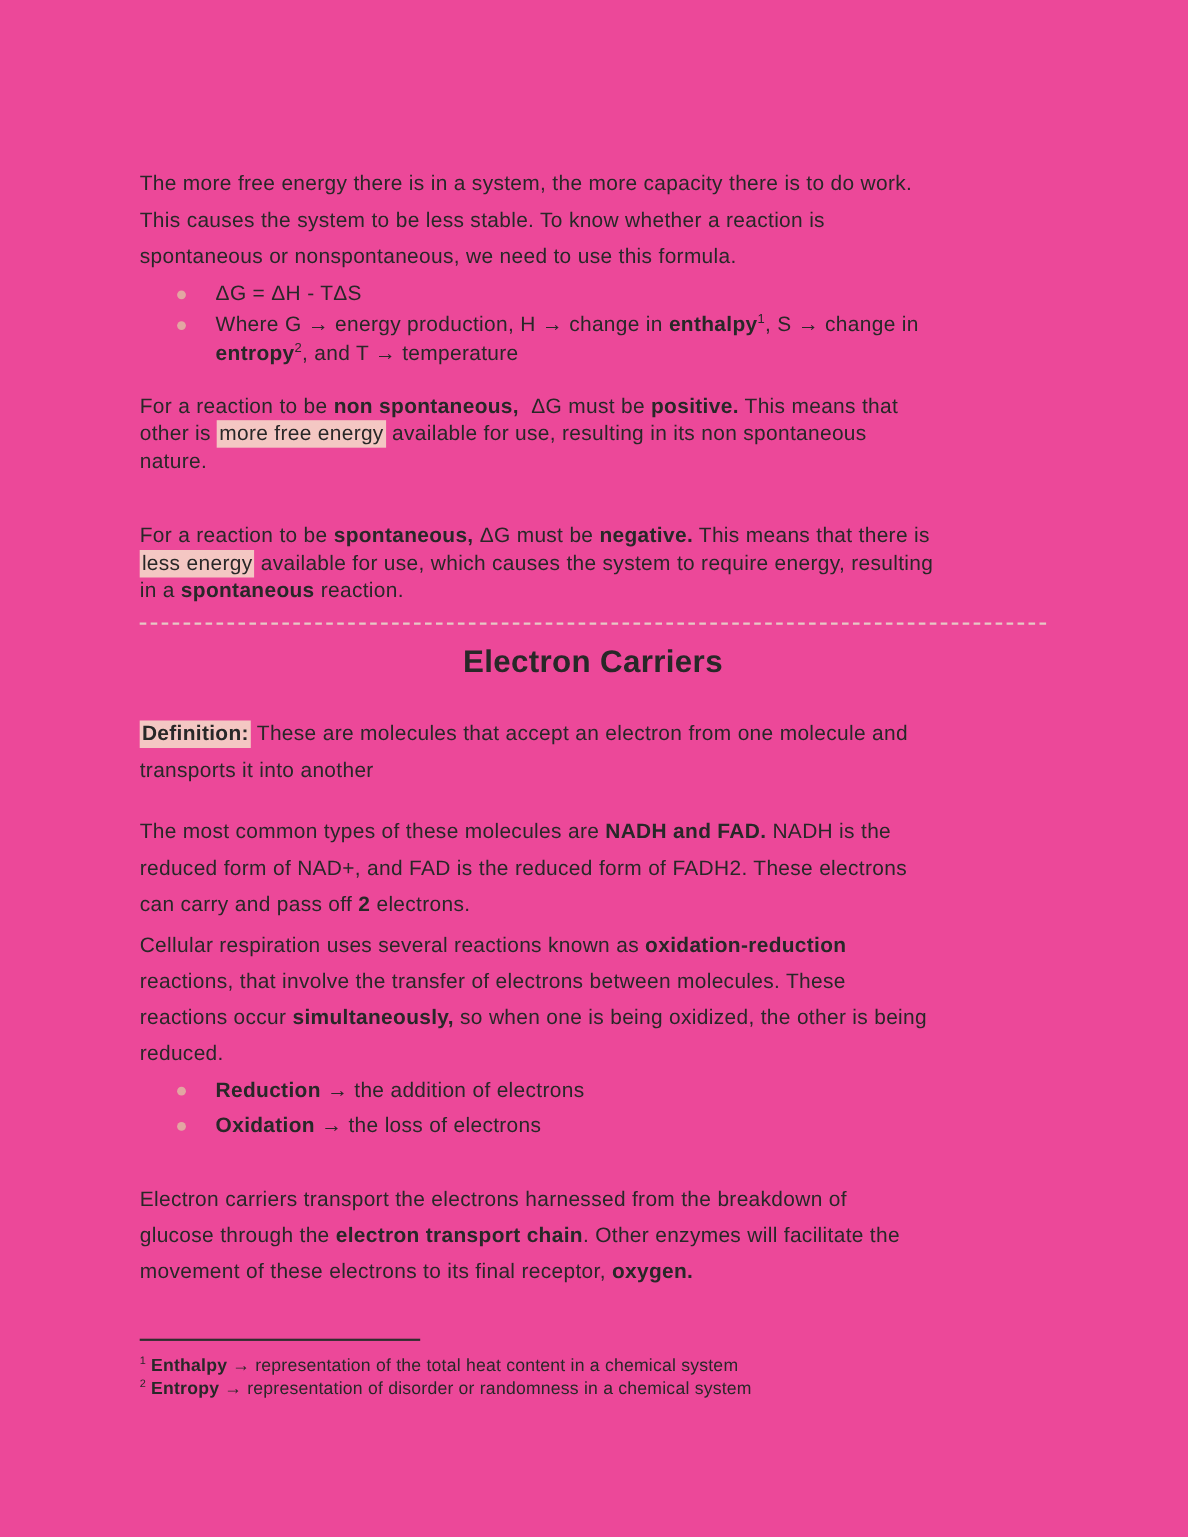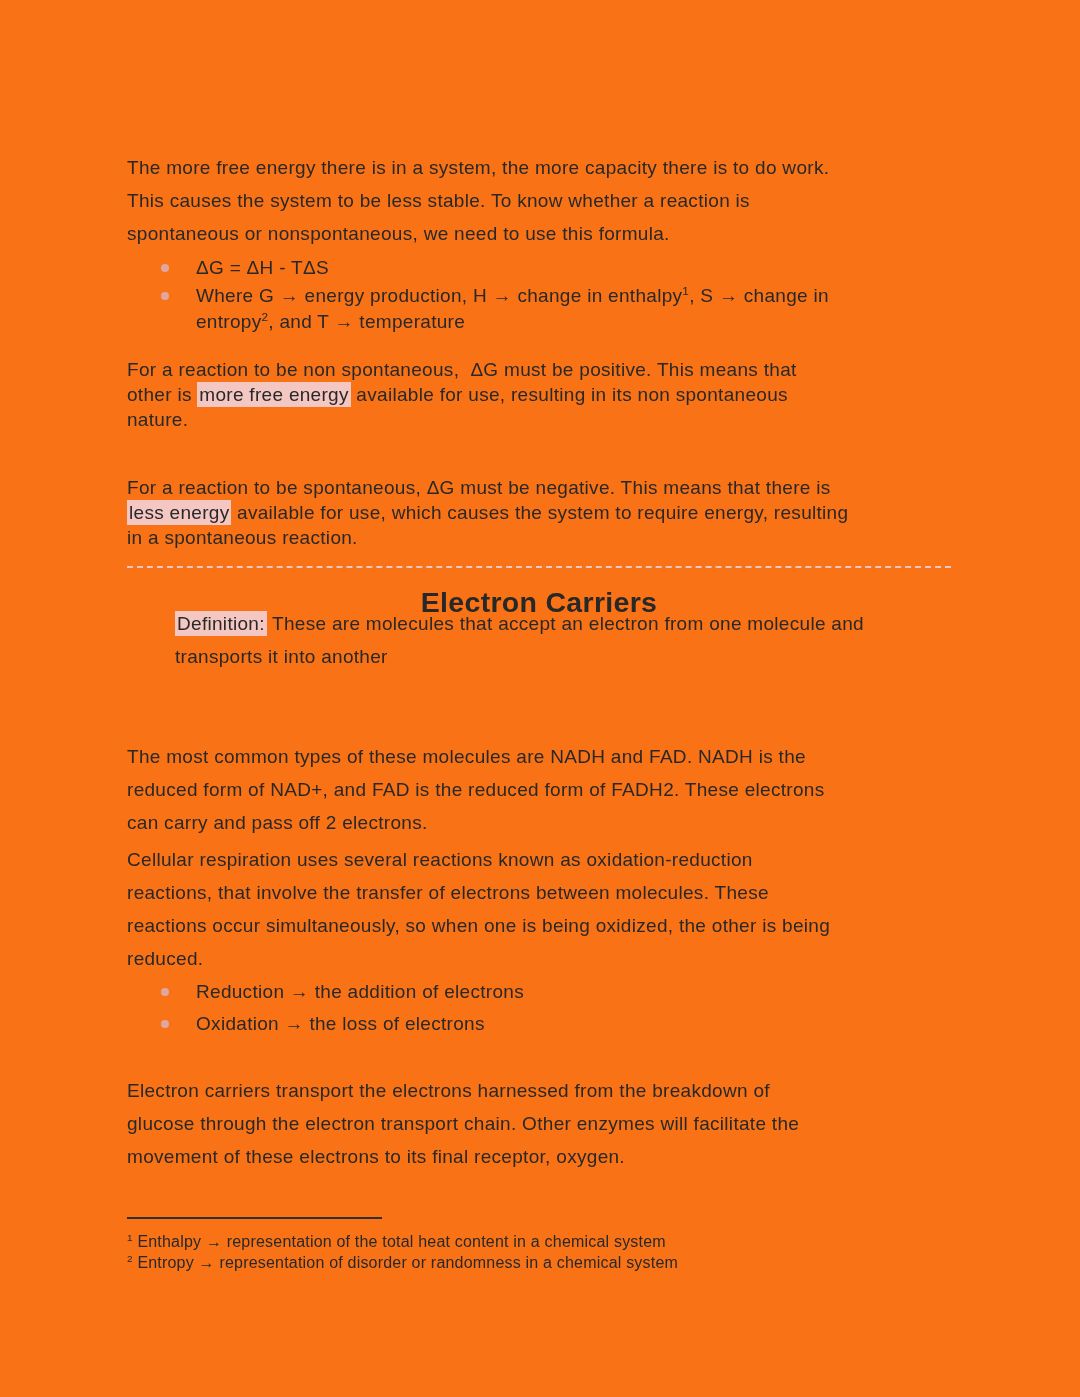--- a/index.html
+++ b/index.html
@@ -6,41 +6,41 @@
     --text:#282828;
     --hl:#f4c7c3;
     --dot:#e2a6a2;
     --dash:#e6c7c5;
   }
   *{margin:0;padding:0;box-sizing:border-box;}
   html,body{background:#ffffff;}
   .page{
     position:relative;
     width:1080px;height:1397px;
-    background:#f97316;
+    background:#ec4899;
     font-family:"Liberation Sans","DejaVu Sans",sans-serif;
     color:var(--text);
     font-size:19px;
     letter-spacing:0.3px;
     overflow:hidden;
   }
   .column{position:absolute;left:127px;top:0;width:824px;height:100%;}
   .block{position:absolute;left:0;width:100%;}
   .para{white-space:pre-wrap;}
-  .b{font-weight:400;}
+  .b{font-weight:700;}
   .hl{background:var(--hl);padding:2px 2px;}
   sup{font-size:0.62em;line-height:0;vertical-align:super;}
 
   #b-intro{top:151px;line-height:33px;}
   #b-list1{top:255px;}
   #b-nonspont{top:357px;line-height:25px;}
   #b-spont{top:475px;line-height:25px;}
   #b-divider{top:566px;border-top:2px dashed var(--dash);}
   #b-heading{top:589px;text-align:center;font-weight:700;line-height:26px;}
-  #b-def{top:607px;line-height:33px;margin-left:48px;}
+  #b-def{top:651px;line-height:33px;}
   #b-carriers{top:740px;line-height:33px;}
   #b-redox{top:843px;line-height:33px;}
   #b-list2{top:979px;}
   #b-transport{top:1074px;line-height:33px;}
   #b-fnsep{top:1217px;width:255px;border-top:2px solid #2e2e2e;}
   #b-footnotes{top:1231px;font-size:16px;line-height:21px;letter-spacing:0.2px;}
 
   .blist .li{position:relative;padding-left:69px;line-height:26px;}
   #b-list1 .li + .li{margin-top:2px;}
   #b-list2 .li + .li{margin-top:6px;}

